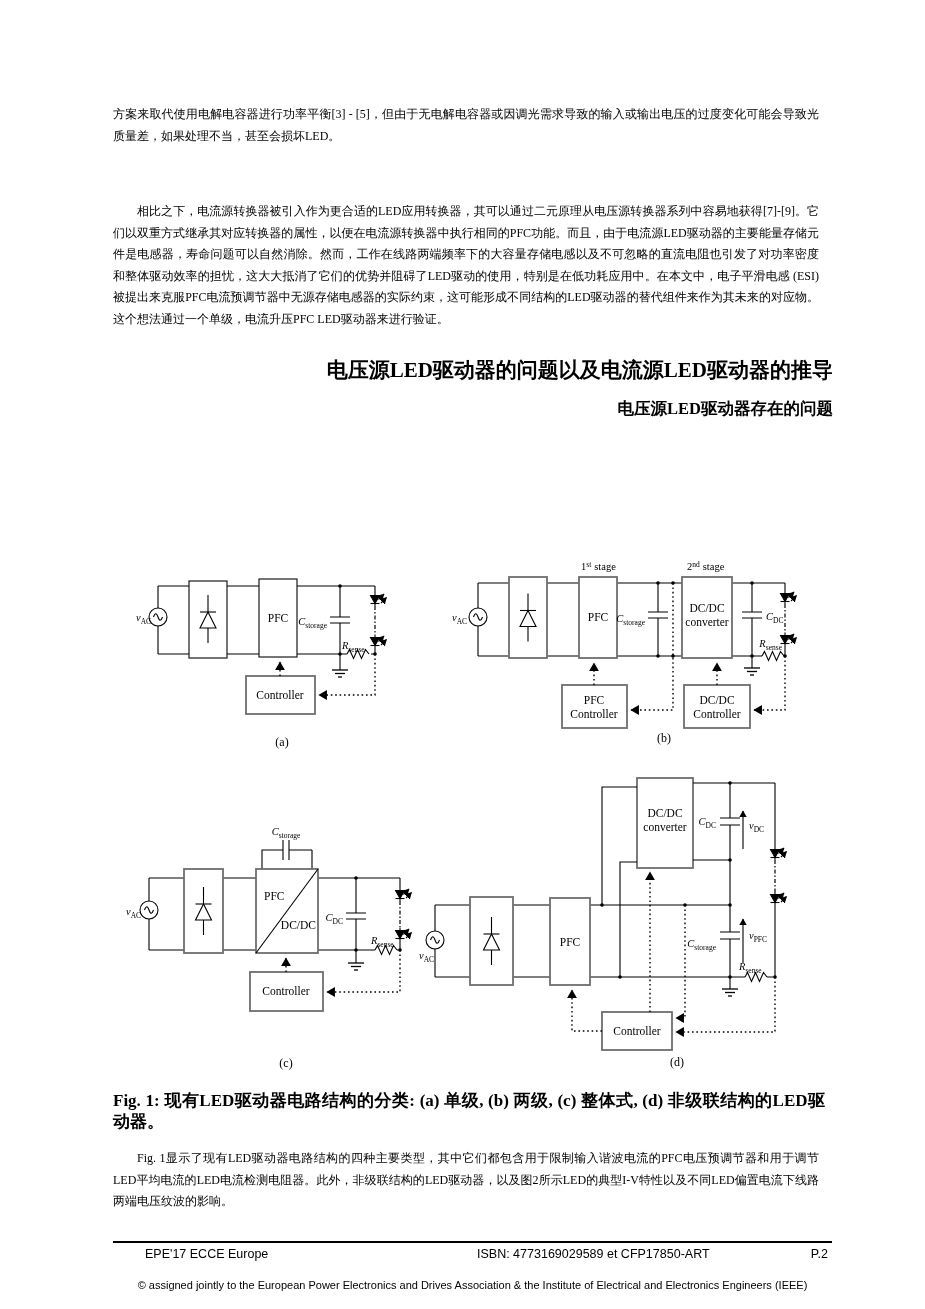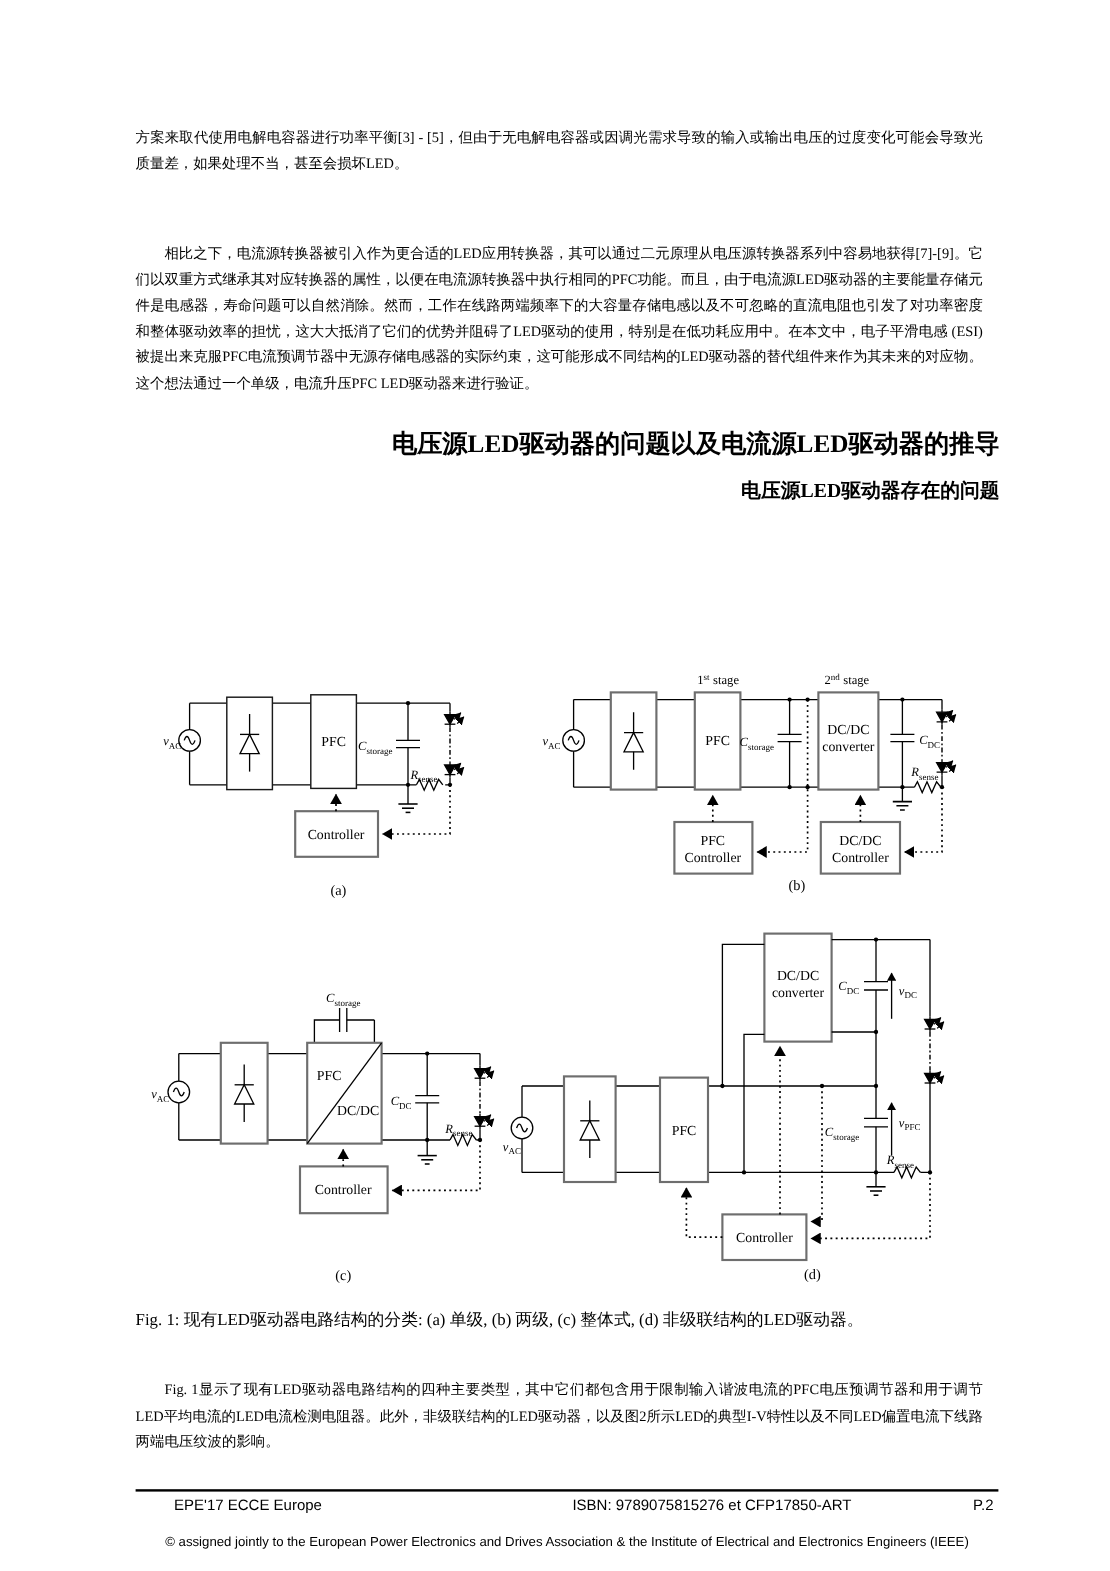--- a/index.html
+++ b/index.html
@@ -9,21 +9,21 @@
   .header{position:absolute;left:113px;top:27px;width:719px;border-bottom:1.5px solid #000;
           padding-bottom:9px;display:flex;justify-content:space-between;align-items:flex-start;
           font-family:"Liberation Sans","DejaVu Sans",sans-serif;font-size:12.5px;line-height:15px;}
   .header .title{max-width:560px;}
   .header .author{white-space:nowrap;}
   
   .para{position:absolute;left:113px;width:706px;font-size:12px;line-height:21.5px;text-align:justify;}
   .indent{text-indent:2em;}
   .h1{position:absolute;left:113px;width:720px;font-size:21px;font-weight:700;text-align:right;}
   .h2{position:absolute;left:113px;width:720px;font-size:16.5px;font-weight:700;text-align:right;}
-  .caption{position:absolute;left:113px;width:712px;font-size:14px;line-height:21px;text-align:justify;}
+  .caption{position:absolute;left:113px;width:712px;font-size:17px;line-height:21px;text-align:justify;font-weight:bold;}
   
   .footer{position:absolute;left:113px;top:1241px;width:719px;border-top:2px solid #000;
           padding-top:4px;font-family:"Liberation Sans","DejaVu Sans",sans-serif;font-size:12.5px;}
   .footer-row{position:relative;height:16px;margin-left:32px;}
   .f-left{position:absolute;left:0;}
   .f-center{position:absolute;left:332px;}
   .f-right{position:absolute;right:4px;}
   .f-copy{text-align:center;font-size:11px;margin-top:16px;}
   
   .figure{position:absolute;left:0;top:555px;width:925px;height:535px;}
@@ -241,19 +241,19 @@
       <text class="tag" x="259" y="299">(d)</text>
     </svg>
   </div>
 
   <div class="caption" style="top:1090px;">Fig. 1:  现有LED驱动器电路结构的分类: (a) 单级, (b) 两级, (c) 整体式, (d) 非级联结构的LED驱动器。</div>
   <div class="para indent" style="top:1148px;">Fig. 1显示了现有LED驱动器电路结构的四种主要类型，其中它们都包含用于限制输入谐波电流的PFC电压预调节器和用于调节LED平均电流的LED电流检测电阻器。此外，非级联结构的LED驱动器，以及图2所示LED的典型I-V特性以及不同LED偏置电流下线路两端电压纹波的影响。</div>
 
   <div class="footer">
     <div class="footer-row">
       <span class="f-left">EPE'17 ECCE Europe</span>
-      <span class="f-center">ISBN: 9789075815276 et CFP17850-ART</span>
+      <span class="f-center">ISBN: 4773169029589 et CFP17850-ART</span>
       <span class="f-right">P.2</span>
     </div>
     <div class="f-copy">© assigned jointly to the European Power Electronics and Drives Association &amp; the Institute of Electrical and Electronics Engineers (IEEE)</div>
   </div>
 
 </div>
 
 </body></html>

